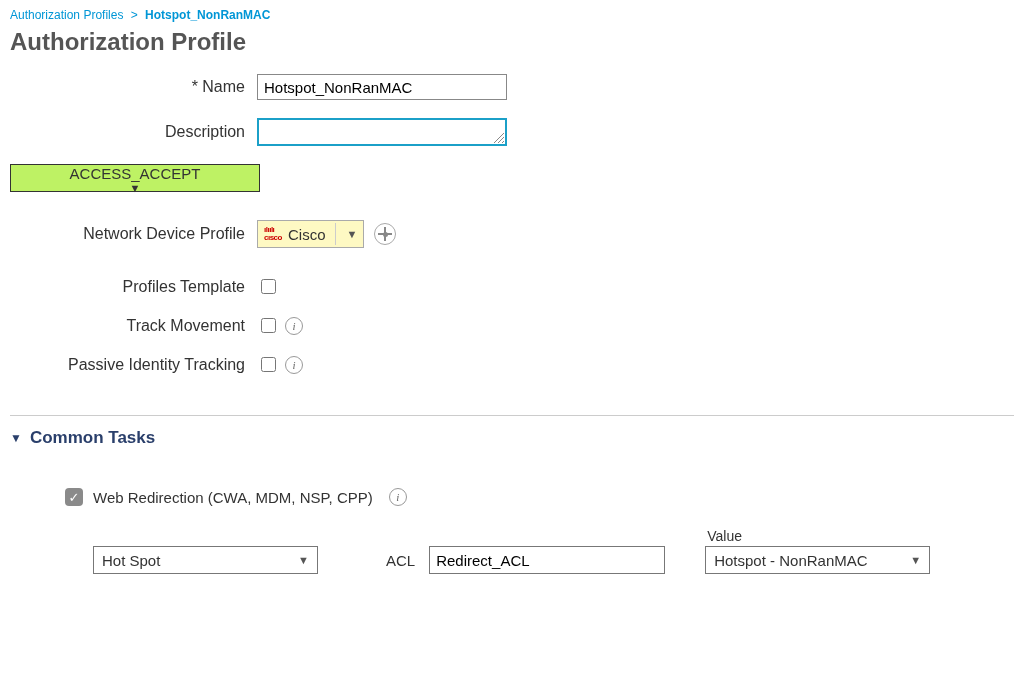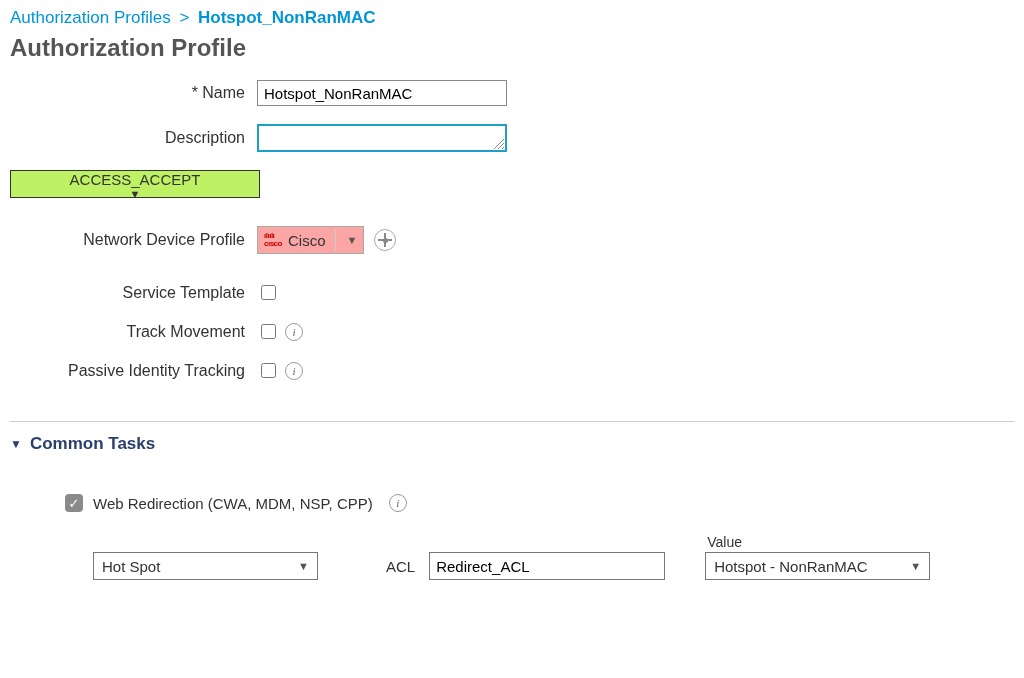--- a/index.html
+++ b/index.html
@@ -5,21 +5,21 @@
   body {
     font-family: Arial, Helvetica, sans-serif;
     font-size: 15px;
     color: #333;
     margin: 0;
     padding: 8px 10px;
     width: 1024px;
     box-sizing: border-box;
   }
   .breadcrumb {
-    font-size: 17px;
+    font-size: 12px;
     margin-bottom: 6px;
   }
   .breadcrumb .parent { color: #0096d6; }
   .breadcrumb .sep { color: #0096d6; margin: 0 4px; }
   .breadcrumb .current { color: #0096d6; font-weight: bold; }
   h1.page-title {
     font-size: 24px;
     color: #555;
     margin: 4px 0 18px 0;
     font-weight: bold;
@@ -83,21 +83,21 @@
   .select-box .caret {
     font-size:11px;
     color:#333;
   }
   .ndp-group { display:flex; align-items:center; gap:10px; }
   .ndp-box {
     display:inline-flex;
     align-items:center;
     height:28px;
     border:1px solid #aaa;
-    background:#fca5a5;
+    background:#fef9c3;
     padding:0 6px;
     gap:6px;
     box-sizing:border-box;
   }
   .ndp-box .cisco-logo { color:#c00; font-size:8px; line-height:1; font-weight:bold; letter-spacing:-0.5px; }
   .ndp-box .divider { width:1px; height:22px; background:#ccc; margin:0 4px; }
   .ndp-box .caret { font-size:11px; color:#555; }
   .target-icon {
     width:20px; height:20px;
     border:1px solid #aaa;
@@ -228,21 +228,21 @@
       <span class="divider"></span>
       <span class="caret">▼</span>
     </div>
     <span class="target-icon">
         <span class="dot"></span>
       </span>
   </div>
 </div>
 
 <div class="form-row" style="margin-top:28px;">
-  <div class="form-label">Service Template</div>
+  <div class="form-label">Profiles Template</div>
   <input type="checkbox" class="small-check" style="">
 </div>
 
 <div class="form-row">
   <div class="form-label">Track Movement</div>
   <input type="checkbox" class="small-check" style="">
   <span class="info-icon">i</span>
 </div>
 
 <div class="form-row">

